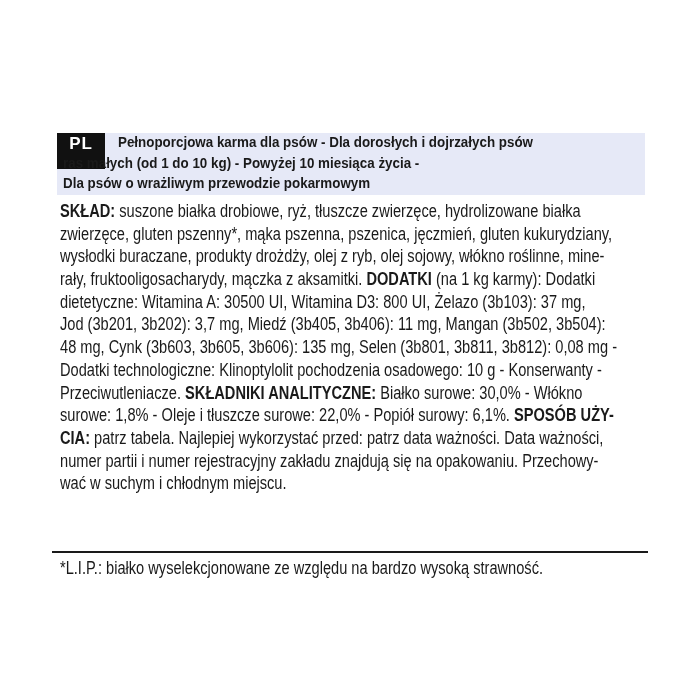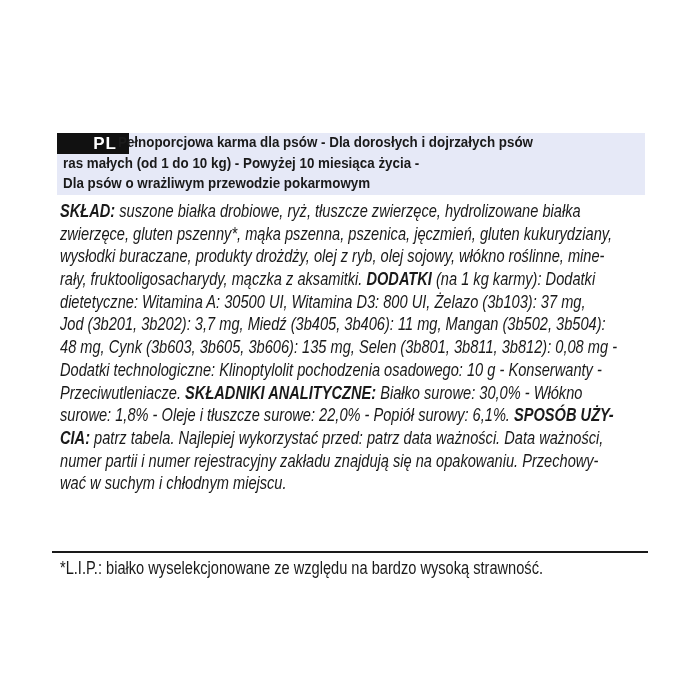--- a/index.html
+++ b/index.html
@@ -1,25 +1,25 @@
 <!DOCTYPE html>
 <html><head>
 <meta charset="utf-8">
 <style>
   html, body { margin:0; padding:0; }
   body { width:700px; height:700px; background:#ffffff; position:relative; overflow:hidden;
          font-family:"Liberation Sans", sans-serif; color:#1a1a1a; }
   .header { position:absolute; left:57px; top:133px; width:588px; height:62px;
             background:#e6e9f7; }
-  .lang { position:absolute; left:57px; top:133px; width:48px; height:21px; background:#111;
+  .lang { position:absolute; left:57px; top:133px; width:48px; height:36px; background:#111;
           color:#fff; font-weight:bold; font-size:17px; line-height:21px; text-align:center;
-          letter-spacing:1px;padding-left:24px; }
+          letter-spacing:1px; }
   .hline { position:absolute; font-weight:bold; font-size:14.4px; line-height:19px; white-space:nowrap;
            transform-origin:left top; transform:scaleX(0.93); }
-  .body { position:absolute; left:60px; top:200px; width:620px;font-style:italic; }
+  .body { position:absolute; left:60px; top:200px; width:620px; }
   .bline { font-size:17.5px; line-height:22.7px; white-space:nowrap; transform-origin:left top;
            transform:scaleX(0.835); height:22.7px; }
   .bline b { font-weight:bold; }
   .divider { position:absolute; left:52px; top:551px; width:596px; height:2px; background:#1a1a1a; }
   .foot { position:absolute; left:60px; top:557px; font-size:17.5px; line-height:22px; white-space:nowrap;
           transform-origin:left top; transform:scaleX(0.835); }
 </style>
 </head>
 <body>
 

